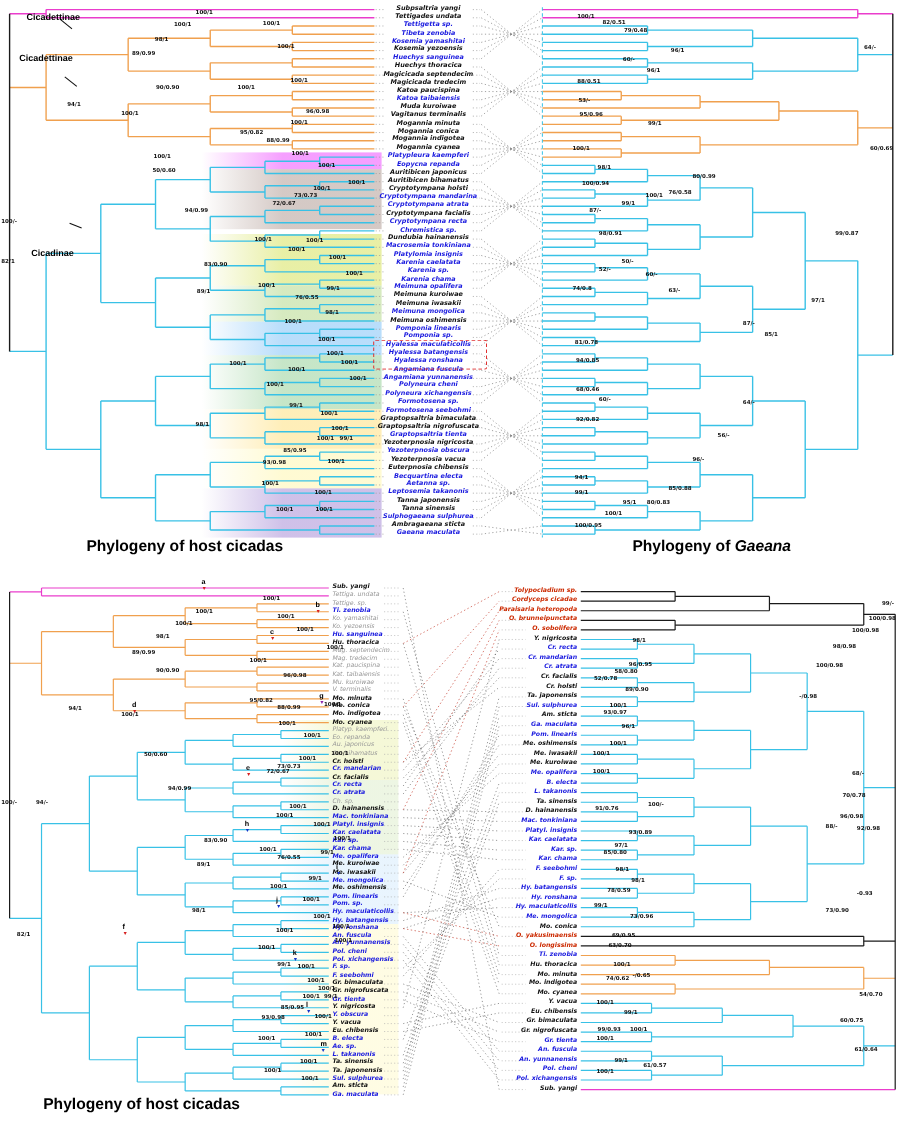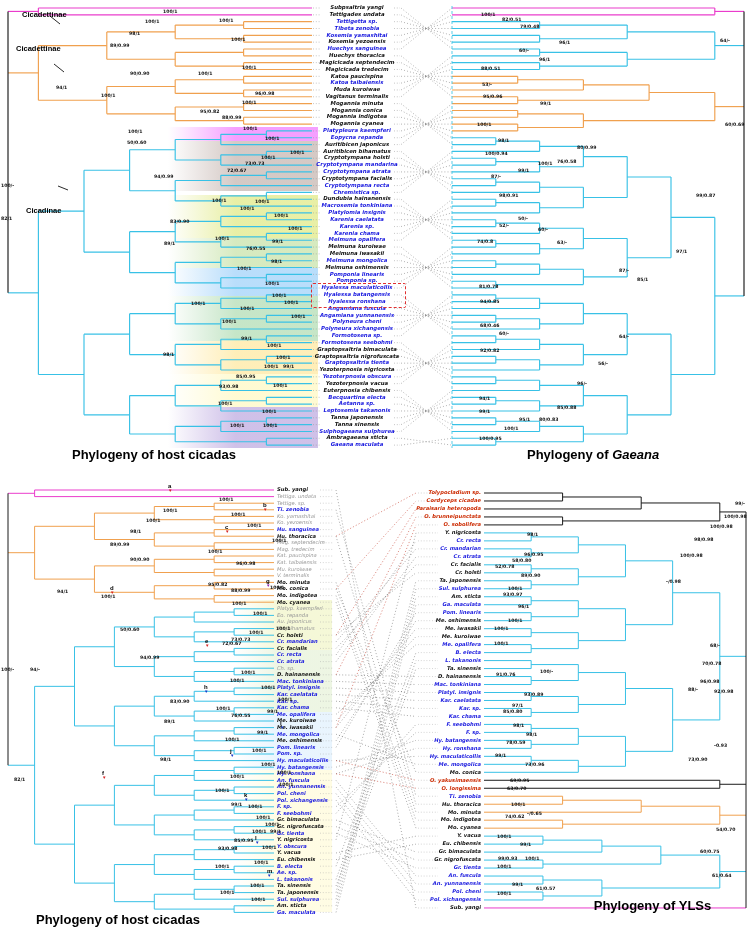--- a/index.html
+++ b/index.html
@@ -1123,21 +1123,20 @@
       <line x1="336" y1="727.6" x2="416" y2="524.92" stroke="#c43a2a" stroke-width="0.55" stroke-dasharray="1.2 2"></line>
       <line x1="336" y1="760.5999999999999" x2="416" y2="780.28" stroke="#c43a2a" stroke-width="0.55" stroke-dasharray="1.2 2"></line>
       <line x1="336" y1="773.8" x2="416" y2="788.26" stroke="#c43a2a" stroke-width="0.55" stroke-dasharray="1.2 2"></line>
     </svg>
 
   <div class="title" style="left:72px;top:447px">Phylogeny of host cicadas</div>
   <div class="title" style="left:527px;top:447px">
     <span>Phylogeny of </span><em>Gaeana</em>
   </div>
   <div class="title" style="left:36px;top:912px">Phylogeny of host cicadas</div>
-  <div class="title" style="left:555px;top:898px;width:195px;text-align:center">Phylogeny of YLSs</div>
 
   <div id="labels">
       <div class="tx k" style="left: 297px; top: 5.2px; width: 120px; text-align: center; font-size: 5.4px;">Subpsaltria yangi</div>
       <div class="tx k" style="left: 297px; top: 12.03px; width: 120px; text-align: center; font-size: 5.4px;">Tettigades undata</div>
       <div class="tx b" style="left: 297px; top: 18.86px; width: 120px; text-align: center; font-size: 5.4px;">Tettigetta sp.</div>
       <div class="tx b" style="left: 297px; top: 25.69px; width: 120px; text-align: center; font-size: 5.4px;">Tibeta zenobia</div>
       <div class="tx b" style="left: 297px; top: 32.52px; width: 120px; text-align: center; font-size: 5.4px;">Kosemia yamashitai</div>
       <div class="tx k" style="left: 297px; top: 39.35px; width: 120px; text-align: center; font-size: 5.4px;">Kosemia yezoensis</div>
       <div class="tx b" style="left: 297px; top: 46.18px; width: 120px; text-align: center; font-size: 5.4px;">Huechys sanguinea</div>
       <div class="tx k" style="left: 297px; top: 53.01px; width: 120px; text-align: center; font-size: 5.4px;">Huechys thoracica</div>

